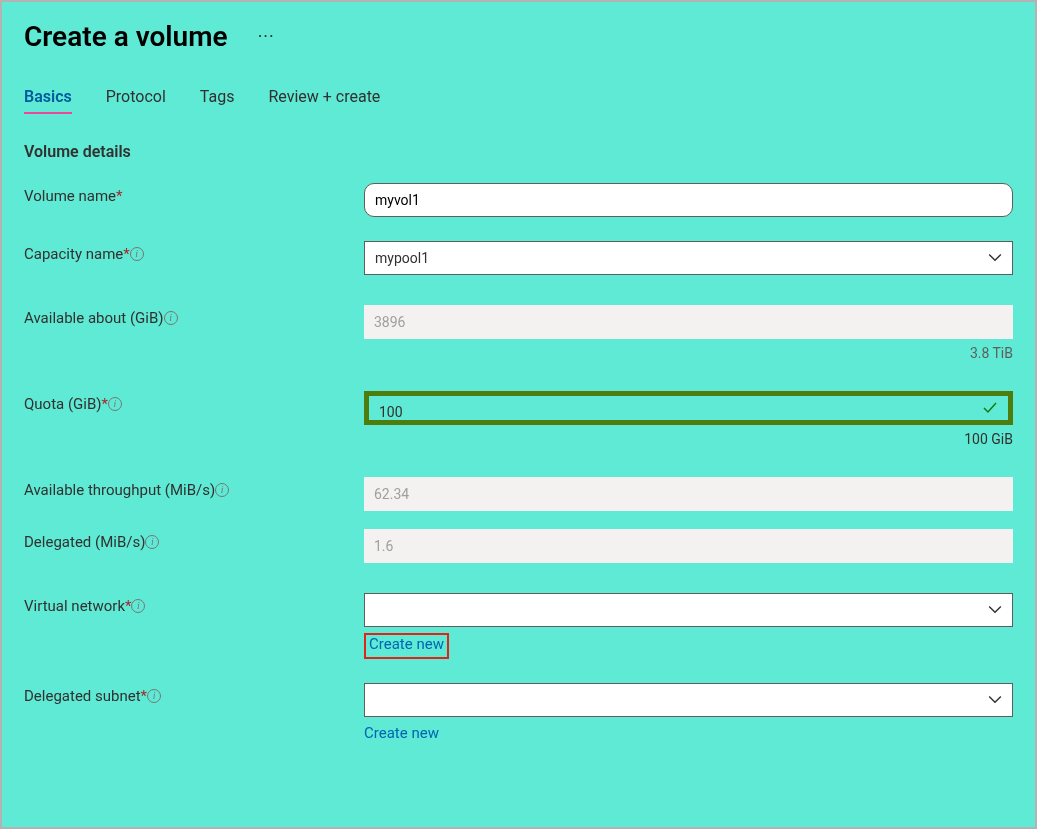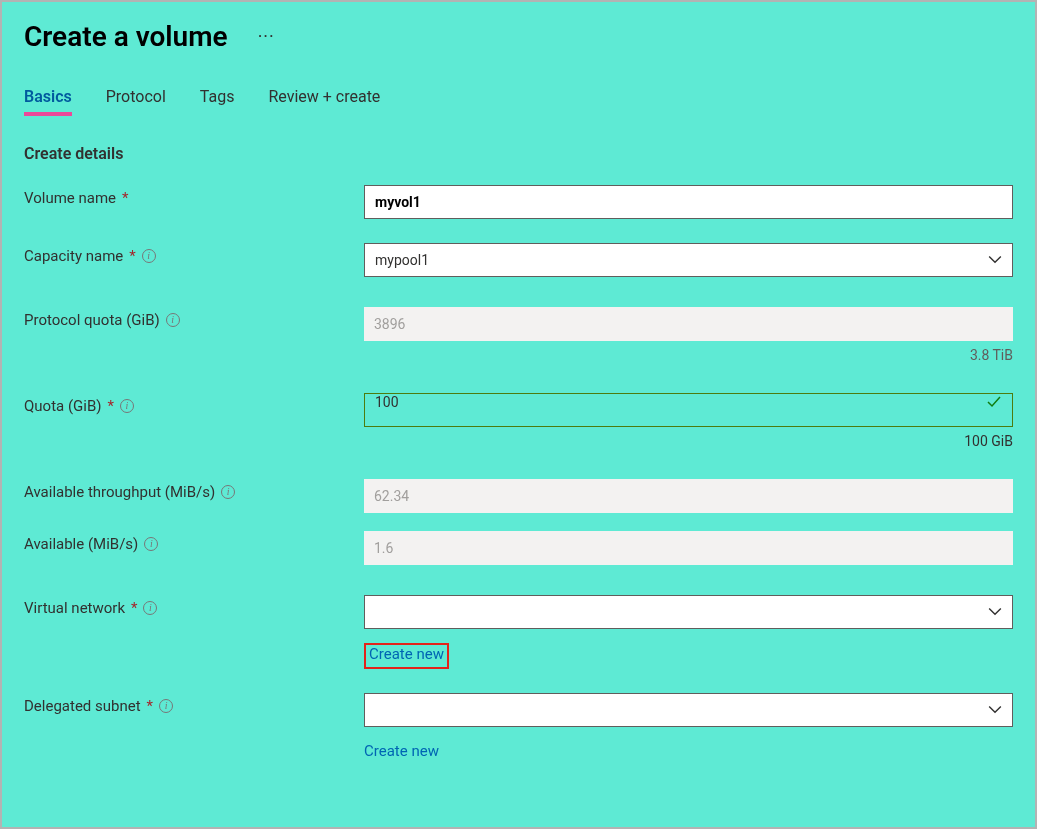--- a/index.html
+++ b/index.html
@@ -41,21 +41,21 @@
   }
   .tab {
     font-size: 16px;
     color: #323130;
     padding-bottom: 6px;
     cursor: pointer;
   }
   .tab.active {
     color: #005a9e;
     font-weight: 600;
-    border-bottom: 4px solid #ec4899;
+    border-bottom: 2px solid #ec4899;
   }
   .intro {
     font-size: 15px;
     line-height: 1.5;
     margin-bottom: 36px;
     max-width: 990px;
   }
   .intro a {
     color: #0065b3;
     text-decoration: none;
@@ -70,21 +70,20 @@
     align-items: flex-start;
     margin-bottom: 24px;
   }
   .field-label {
     width: 340px;
     flex: 0 0 340px;
     font-size: 15px;
     color: #323130;
     display: flex;
     align-items: center;
-    gap: 6px;
     padding-top: 4px;
   }
   .req { color: #a4262c; }
   .info-icon {
     width: 14px; height: 14px;
     border: 1px solid #777;
     border-radius: 50%;
     display: inline-flex;
     align-items: center;
     justify-content: center;
@@ -102,21 +101,21 @@
   }
   input[type="text"], .text-input, .select-input, .readonly-input {
     width: 100%;
     height: 34px;
     border: 1px solid #605e5c;
     font-size: 14px;
     padding: 0 10px;
     font-family: inherit;
     background: #fff;
   }
-  .text-input.bold { font-weight: 700; }
+  .text-input.bold { font-weight: 400; border-radius: 10px; }
   .select-input {
     display: flex;
     align-items: center;
     justify-content: space-between;
     font-weight: 400;
     cursor: pointer;
   }
   .select-input.normal { font-weight: 400; }
   .chevron {
     width: 14px; height: 14px;
@@ -131,38 +130,38 @@
     align-items: center;
   }
   .sub-text {
     text-align: right;
     font-size: 14px;
     color: #605e5c;
     margin-top: 6px;
   }
   .sub-text.dark { color: #323130; }
   .create-new {
-    margin-top: 14px;
+    margin-top: 6px;
   }
   .create-new a {
     color: #0065b3;
     text-decoration: none;
     font-size: 15px;
   }
   .create-new.highlight a {
     border: 2px solid #e3231a;
     padding: 0 3px 2px 3px;
     display: inline-block;
     line-height: 1.3;
   }
   .valid-input {
     display: flex;
-    align-items: flex-start;
+    align-items: flex-end;
     justify-content: space-between;
-    border: 1px solid #4d7c0f;
+    border: 5px solid #4d7c0f;
     height: 34px;
     padding: 0 10px;
     font-size: 14px;
   }
   .check-icon {
     color: #107c10;
     font-size: 16px;
   }
   .tight { margin-bottom: 18px; }
   .tight2 { margin-bottom: 30px; }
@@ -178,21 +177,21 @@
   </div>
 
   <div class="tabs">
     <div class="tab active">Basics</div>
     <div class="tab">Protocol</div>
     <div class="tab">Tags</div>
     <div class="tab">Review + create</div>
   </div>
 
 
-  <div class="section-head">Create details</div>
+  <div class="section-head">Volume details</div>
 
   <div class="field-row">
     <div class="field-label">
       <span>Volume name</span>
       <span class="req">*</span>
     </div>
     <div class="field-input">
       <input type="text" class="text-input bold" value="myvol1" style="">
     </div>
   </div>
@@ -210,21 +209,21 @@
           <svg viewBox="0 0 12 12">
               <path d="M1 3 L6 8 L11 3" stroke="#323130" stroke-width="1.2" fill="none"></path>
             </svg>
         </span>
       </div>
     </div>
   </div>
 
   <div class="field-row tight2">
     <div class="field-label">
-      <span>Protocol quota (GiB)</span>
+      <span>Available about (GiB)</span>
       <span class="info-icon">i</span>
     </div>
     <div class="field-input">
       <div class="readonly-input">3896</div>
       <div class="sub-text">3.8 TiB</div>
     </div>
   </div>
 
   <div class="field-row tight2">
     <div class="field-label">
@@ -250,21 +249,21 @@
       <span>Available throughput (MiB/s)</span>
       <span class="info-icon">i</span>
     </div>
     <div class="field-input">
       <div class="readonly-input">62.34</div>
     </div>
   </div>
 
   <div class="field-row tight2">
     <div class="field-label">
-      <span>Available (MiB/s)</span>
+      <span>Delegated (MiB/s)</span>
       <span class="info-icon">i</span>
     </div>
     <div class="field-input">
       <div class="readonly-input">1.6</div>
     </div>
   </div>
 
   <div class="field-row">
     <div class="field-label">
       <span>Virtual network</span>

